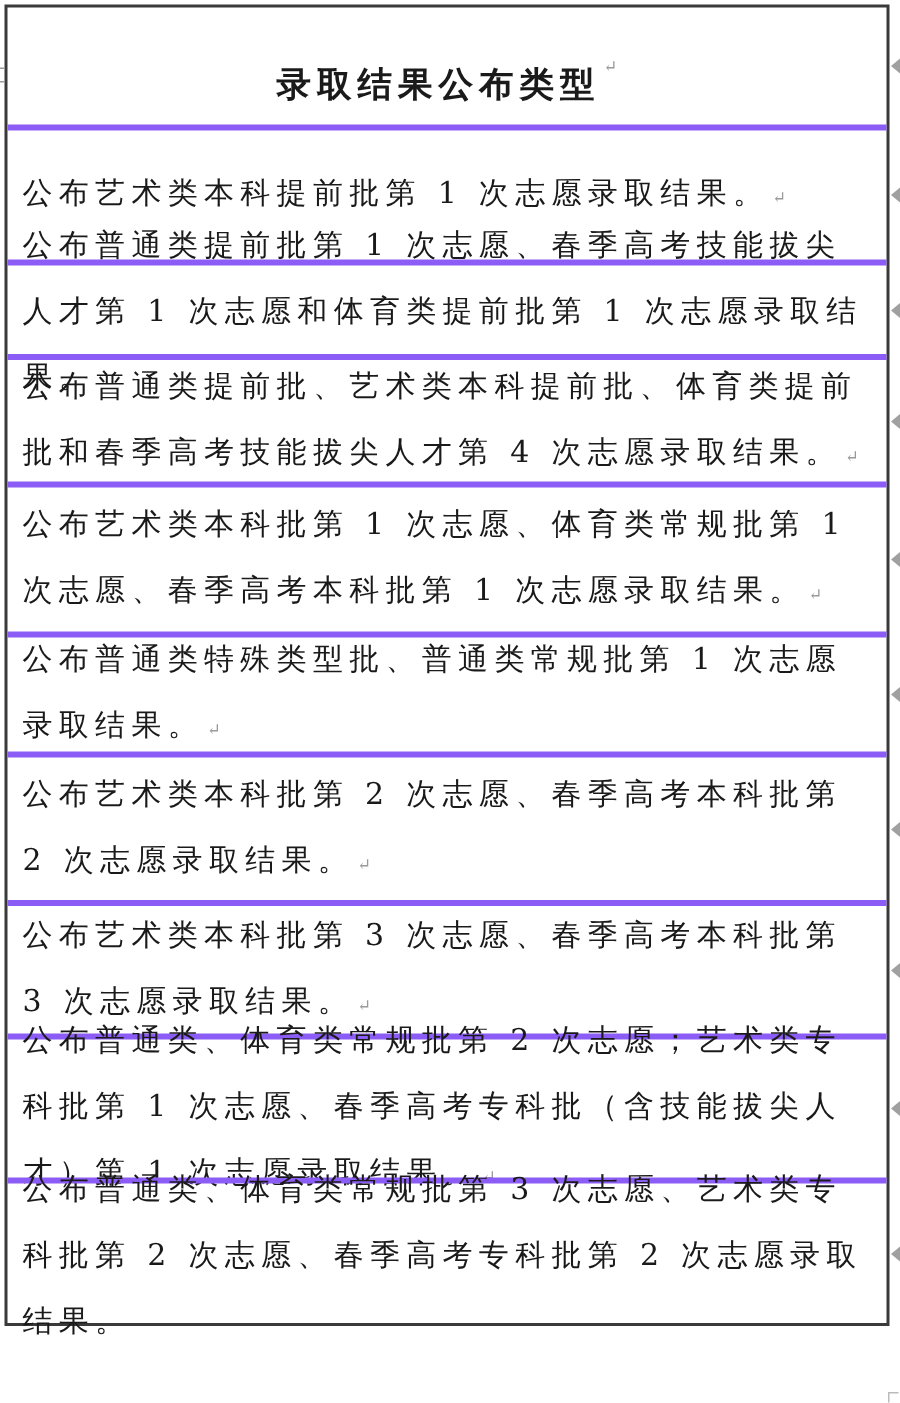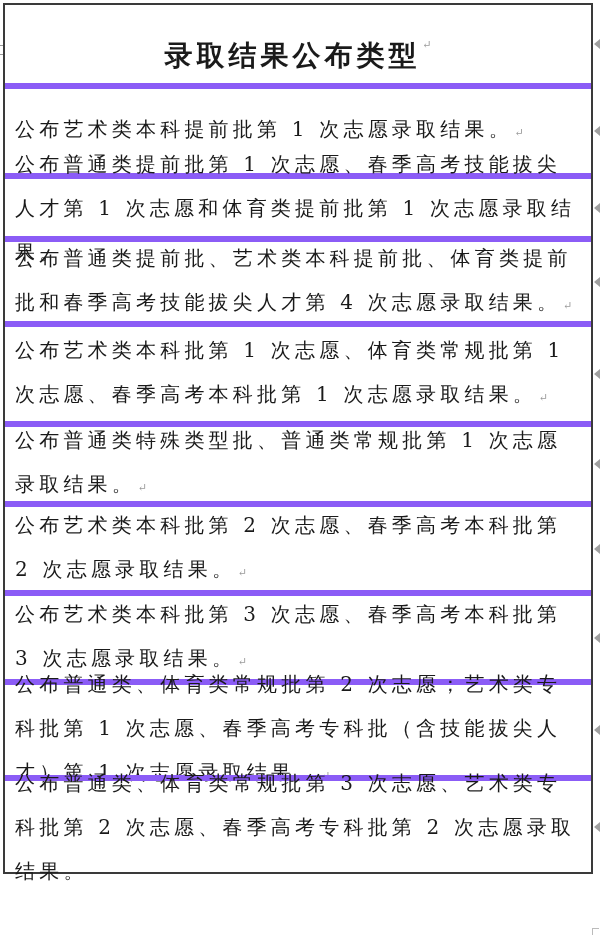--- a/index.html
+++ b/index.html
@@ -1,24 +1,24 @@
 <!DOCTYPE html>
 <html><head>
   <meta charset="utf-8">
   <style>
     html, body { margin: 0; padding: 0; background: #ffffff; }
     body { width: 600px; height: 935px; position: relative; overflow: hidden;
            font-family: "DejaVu Serif", "Liberation Serif", serif; color: #1a1a1a; }
     .table { position: absolute; left: 3px; top: 3px; width: 590px;
              border: 2px solid #3a3a3a; box-sizing: border-box; }
-    .row { position: relative; border-top: 6px solid #8b5cf6; box-sizing: border-box;
+    .row { position: relative; border-top: 4px solid #8b5cf6; box-sizing: border-box;
            display: flex; align-items: center; }
     .row:first-child { border-top: none; }
     .header { justify-content: center; }
-    .header-text { font-size: 28px; font-weight: bold; letter-spacing: 4px; margin-top: 24px; }
+    .header-text { font-size: 23px; font-weight: bold; letter-spacing: 4px; margin-top: 24px; }
     .cell-text { padding: 0 8px 0 10px; font-size: 20px; line-height: 44px;
                  letter-spacing: 4.2px; word-break: break-all; }
     .mark { color: #9a9a9a; font-size: 11px; letter-spacing: 0; margin-left: 2px; }
     .endmark { position: absolute; right: -9px; top: 50%; margin-top: -5px; width: 0; height: 0;
                border-top: 5px solid transparent; border-bottom: 5px solid transparent;
                border-right: 6px solid #a0a0a0; }
     .left-tick { position: absolute; left: -5px; top: 40px; width: 3px; height: 8px;
                  border-top: 1px solid #999; border-bottom: 1px solid #999; }
     .corner { position: absolute; left: 592px; top: 928px; width: 6px; height: 6px;
               border-left: 1px solid #bbb; border-top: 1px solid #bbb; }
@@ -46,21 +46,21 @@
     <span class="endmark"></span>
   </div>
   <div class="row" style="height:100px">
     <div class="cell-text"><span>公布艺术类本科批第 1 次志愿、体育类常规批第 1 次志愿、春季高考本科批第 1 次志愿录取结果。</span><span class="mark">↵</span></div>
     <span class="endmark"></span>
   </div>
   <div class="row" style="height:80px">
     <div class="cell-text"><span>公布普通类特殊类型批、普通类常规批第 1 次志愿录取结果。</span><span class="mark">↵</span></div>
     <span class="endmark"></span>
   </div>
-  <div class="row" style="height:89px">
+  <div class="row" style="height:99px">
     <div class="cell-text"><span>公布艺术类本科批第 2 次志愿、春季高考本科批第 2 次志愿录取结果。</span><span class="mark">↵</span></div>
     <span class="endmark"></span>
   </div>
   <div class="row" style="height:89px">
     <div class="cell-text"><span>公布艺术类本科批第 3 次志愿、春季高考本科批第 3 次志愿录取结果。</span><span class="mark">↵</span></div>
     <span class="endmark"></span>
   </div>
   <div class="row" style="height:96px">
     <div class="cell-text"><span>公布普通类、体育类常规批第 2 次志愿；艺术类专科批第 1 次志愿、春季高考专科批（含技能拔尖人才）第 1 次志愿录取结果。</span><span class="mark">↵</span></div>
     <span class="endmark"></span>

